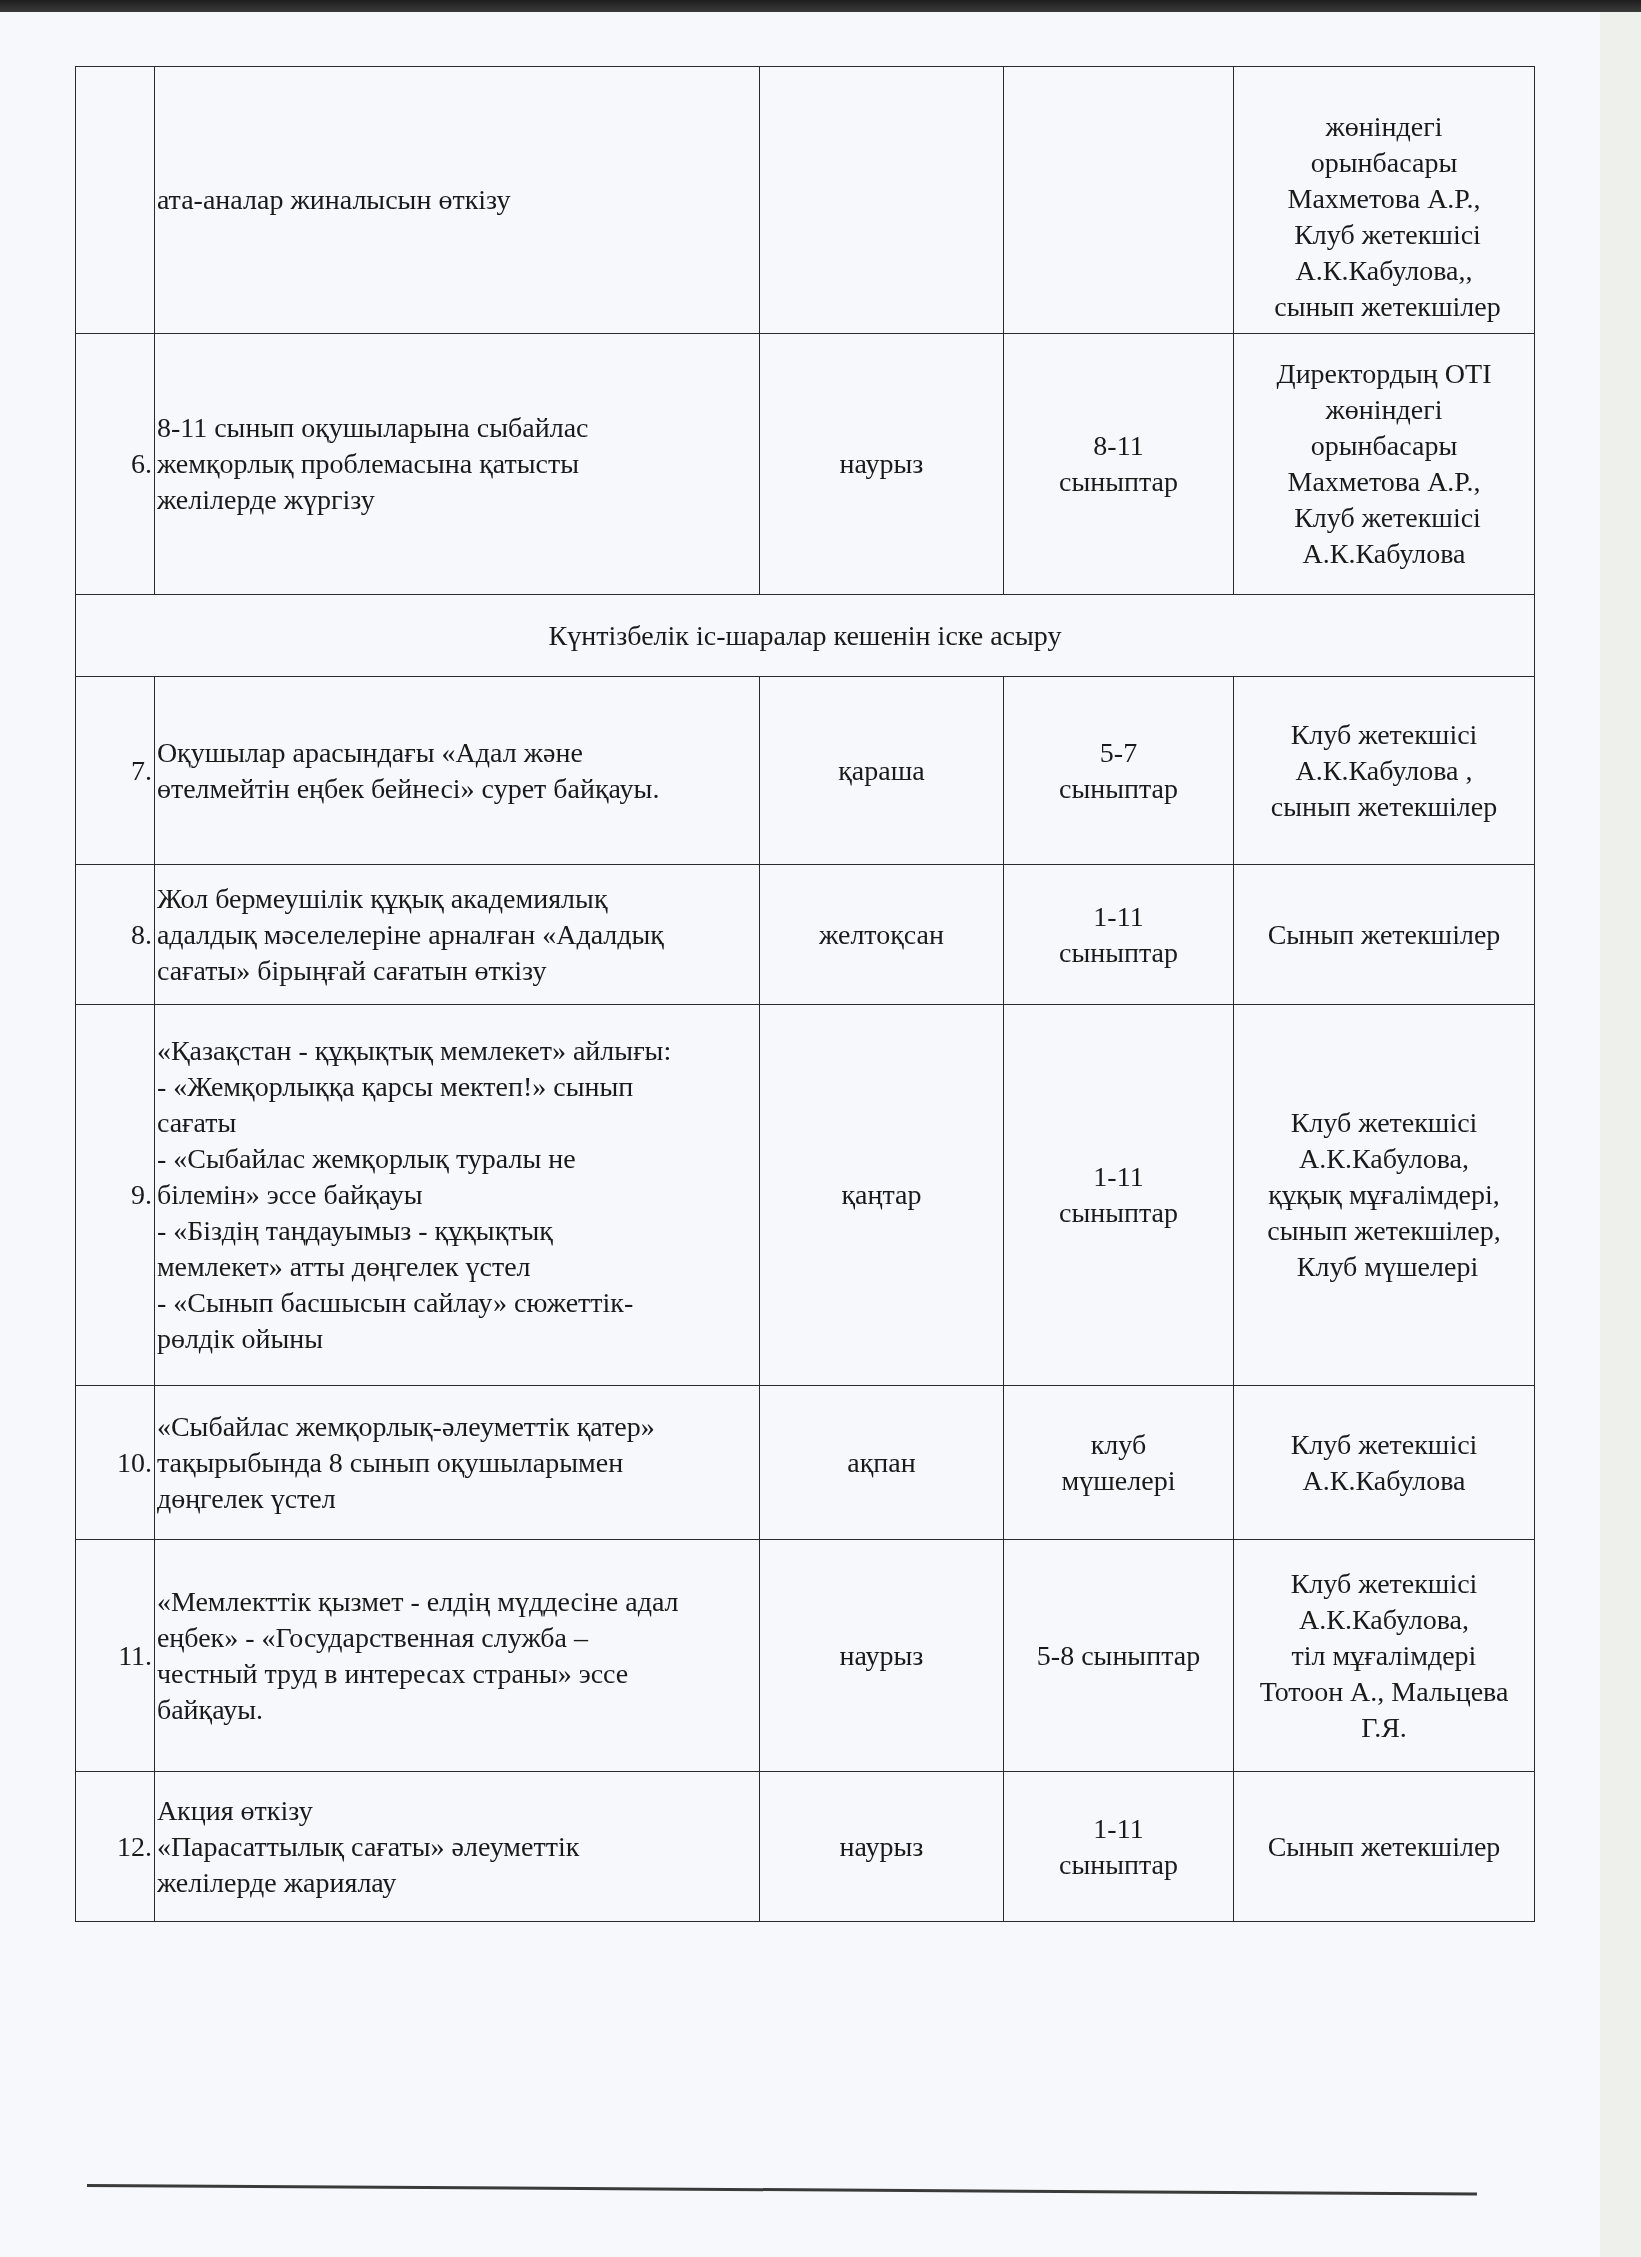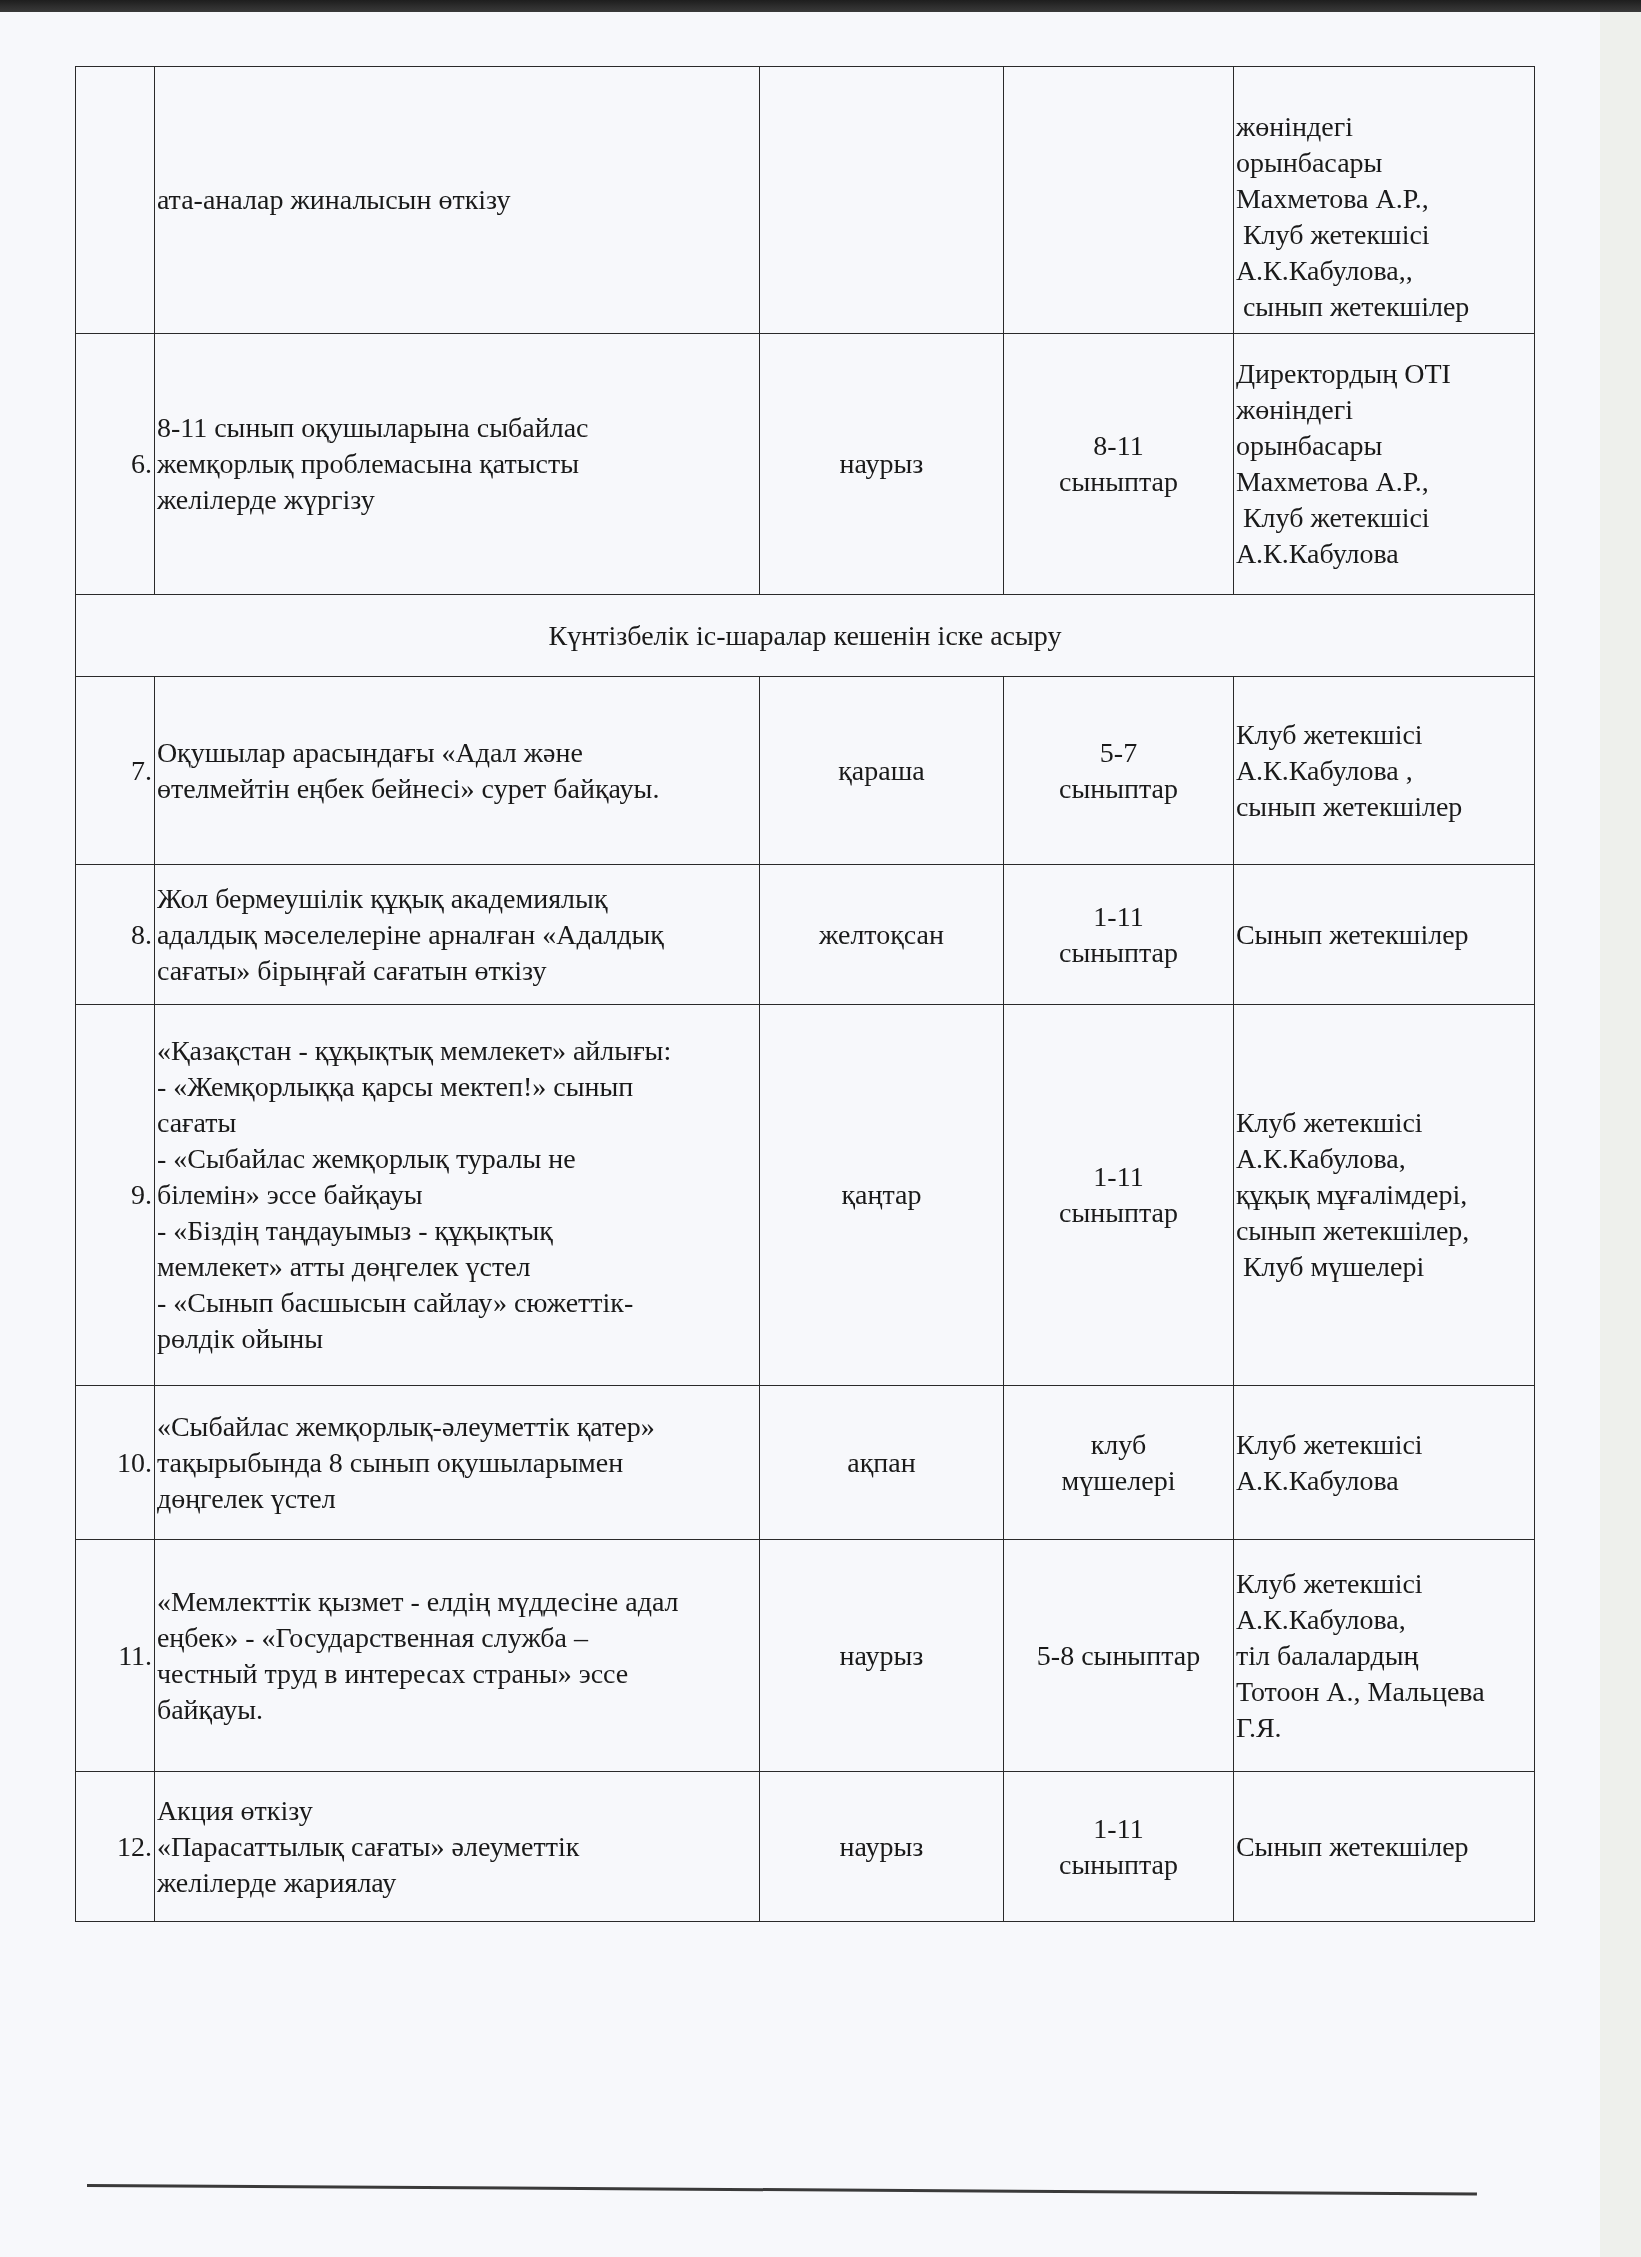--- a/index.html
+++ b/index.html
@@ -31,21 +31,21 @@
     padding: 0 1.9px;
   }
   col.c-num { width: 79px; }
   col.c-act { width: 605px; }
   col.c-when { width: 244px; }
   col.c-who { width: 230px; }
   col.c-resp { width: 301px; }
   td.num { text-align: right; padding-right: 7.7px; }
   td.act { text-align: left; }
   td.when, td.who { text-align: center; }
-  td.resp { text-align: left; }
+  td.resp { text-align: center; }
   td.section {
     text-align: center; font-weight: normal; font-size: 29px;
   }
   .line { display: block; white-space: pre; }
   td.top { vertical-align: top; padding-top: 13.5px; margin-left: 32px; }
   .footer-line {
     position: absolute; left: 87px; top: 2184px; width: 1390px; height: 2.9px;
     background: #3a3a3a; transform: rotate(0.35deg); transform-origin: left;
   }
 </style>
@@ -204,21 +204,21 @@
         </td>
         <td class="when">
           <span class="line">наурыз</span>
         </td>
         <td class="who">
           <span class="line">5-8 сыныптар</span>
         </td>
         <td class="resp">
           <span class="line">Клуб жетекшісі</span>
           <span class="line">А.К.Кабулова,</span>
-          <span class="line">тіл балалардың</span>
+          <span class="line">тіл мұғалімдері</span>
           <span class="line">Тотоон А., Мальцева</span>
           <span class="line">Г.Я.</span>
         </td>
       </tr>
       <tr style="height: 150px;">
         <td class="num">12.</td>
         <td class="act">
           <span class="line">Акция өткізу</span>
           <span class="line">«Парасаттылық сағаты» әлеуметтік</span>
           <span class="line">желілерде жариялау</span>

